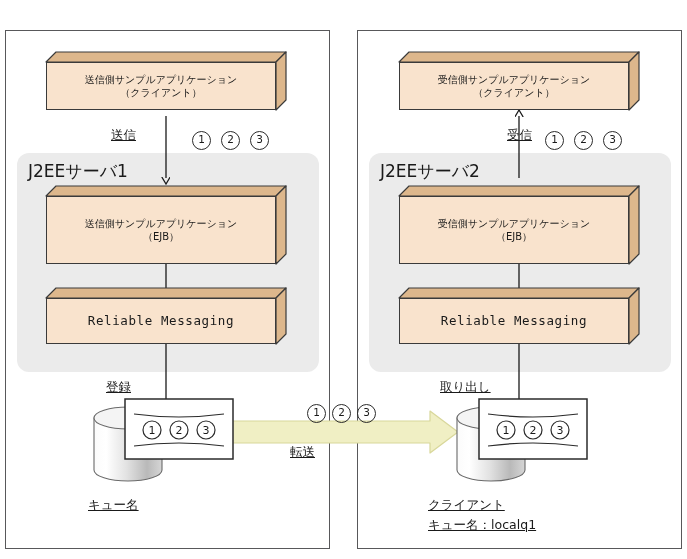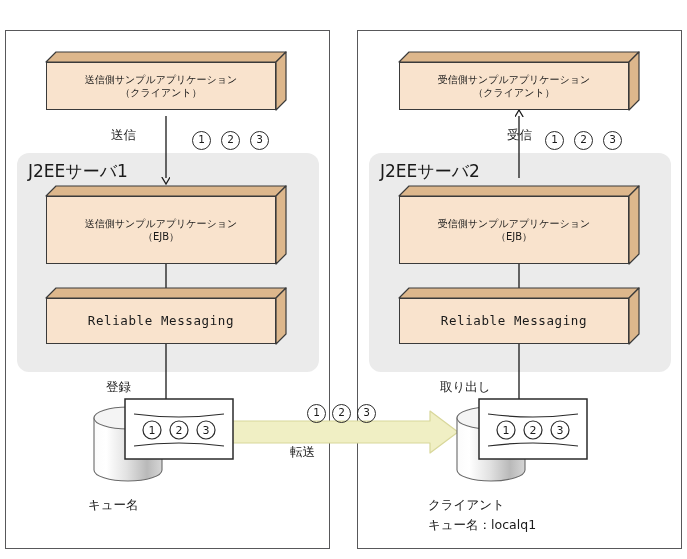--- a/index.html
+++ b/index.html
@@ -53,21 +53,21 @@
     line-height:1.35;
   }
   .box3d svg.sides{position:absolute;left:0;top:0;overflow:visible;}
   .box3d .lbl{font-size:10px;white-space:nowrap;}
   .box3d .lbl.mono{
     font-family:"DejaVu Sans Mono","Liberation Mono",monospace;
     font-size:12.5px;letter-spacing:.6px;
   }
 
   
-  .tlabel{position:absolute;font-size:12.5px;white-space:nowrap;}
+  .tlabel{position:absolute;font-size:12.5px;white-space:nowrap;text-decoration:underline;}
 
   
   .circnum{
     position:absolute;
     width:17px;height:17px;border-radius:50%;
     border:1.2px solid #2b2b2b;
     background:transparent;
     font-size:10.5px;line-height:15px;text-align:center;
     font-family:"DejaVu Sans","Liberation Sans",sans-serif;
   }

